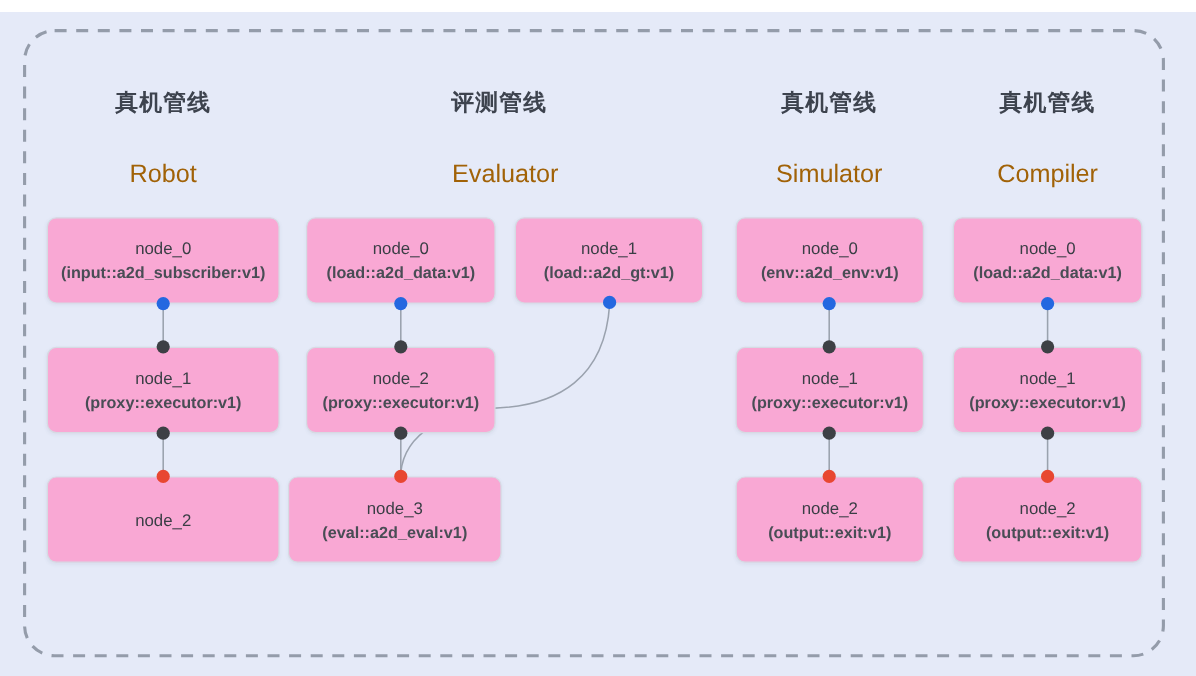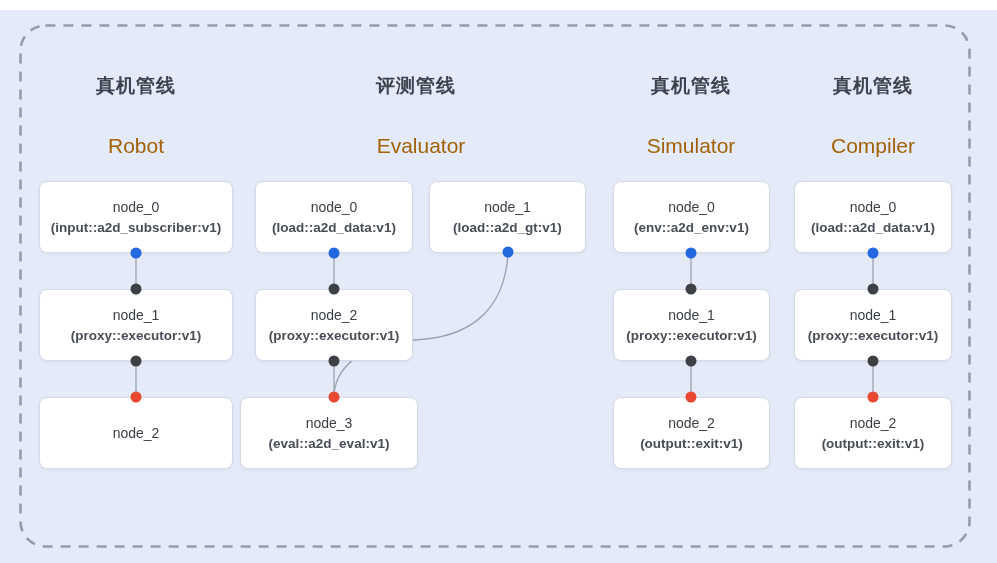--- a/index.html
+++ b/index.html
@@ -16,21 +16,21 @@
     position:absolute;top:63px;transform:translateX(-50%);
     font-size:19px;font-weight:bold;color:#3d434e;letter-spacing:1px;
     z-index:2;white-space:nowrap;
   }
   .title-en{
     position:absolute;top:124px;transform:translateX(-50%);
     font-size:21px;color:#a16207;z-index:2;white-space:nowrap;
   }
   .node{
     position:absolute;height:72px;box-sizing:border-box;
-    background:#ffffff;border:1px solid #d6dae3;border-radius:8px;
+    background:#f9a8d4;border:1px solid #d6dae3;border-radius:8px;
     box-shadow:0 1px 3px rgba(70,80,110,0.07);
     display:flex;flex-direction:column;align-items:center;justify-content:center;
     gap:3px;z-index:2;
   }
   .node .nname{font-size:14px;color:#3a3e45;line-height:1.3;}
   .node .ntype{font-size:13.5px;color:#494d55;line-height:1.3;white-space:nowrap;font-weight:bold;}
 </style>
 </head>
 <body>
 

